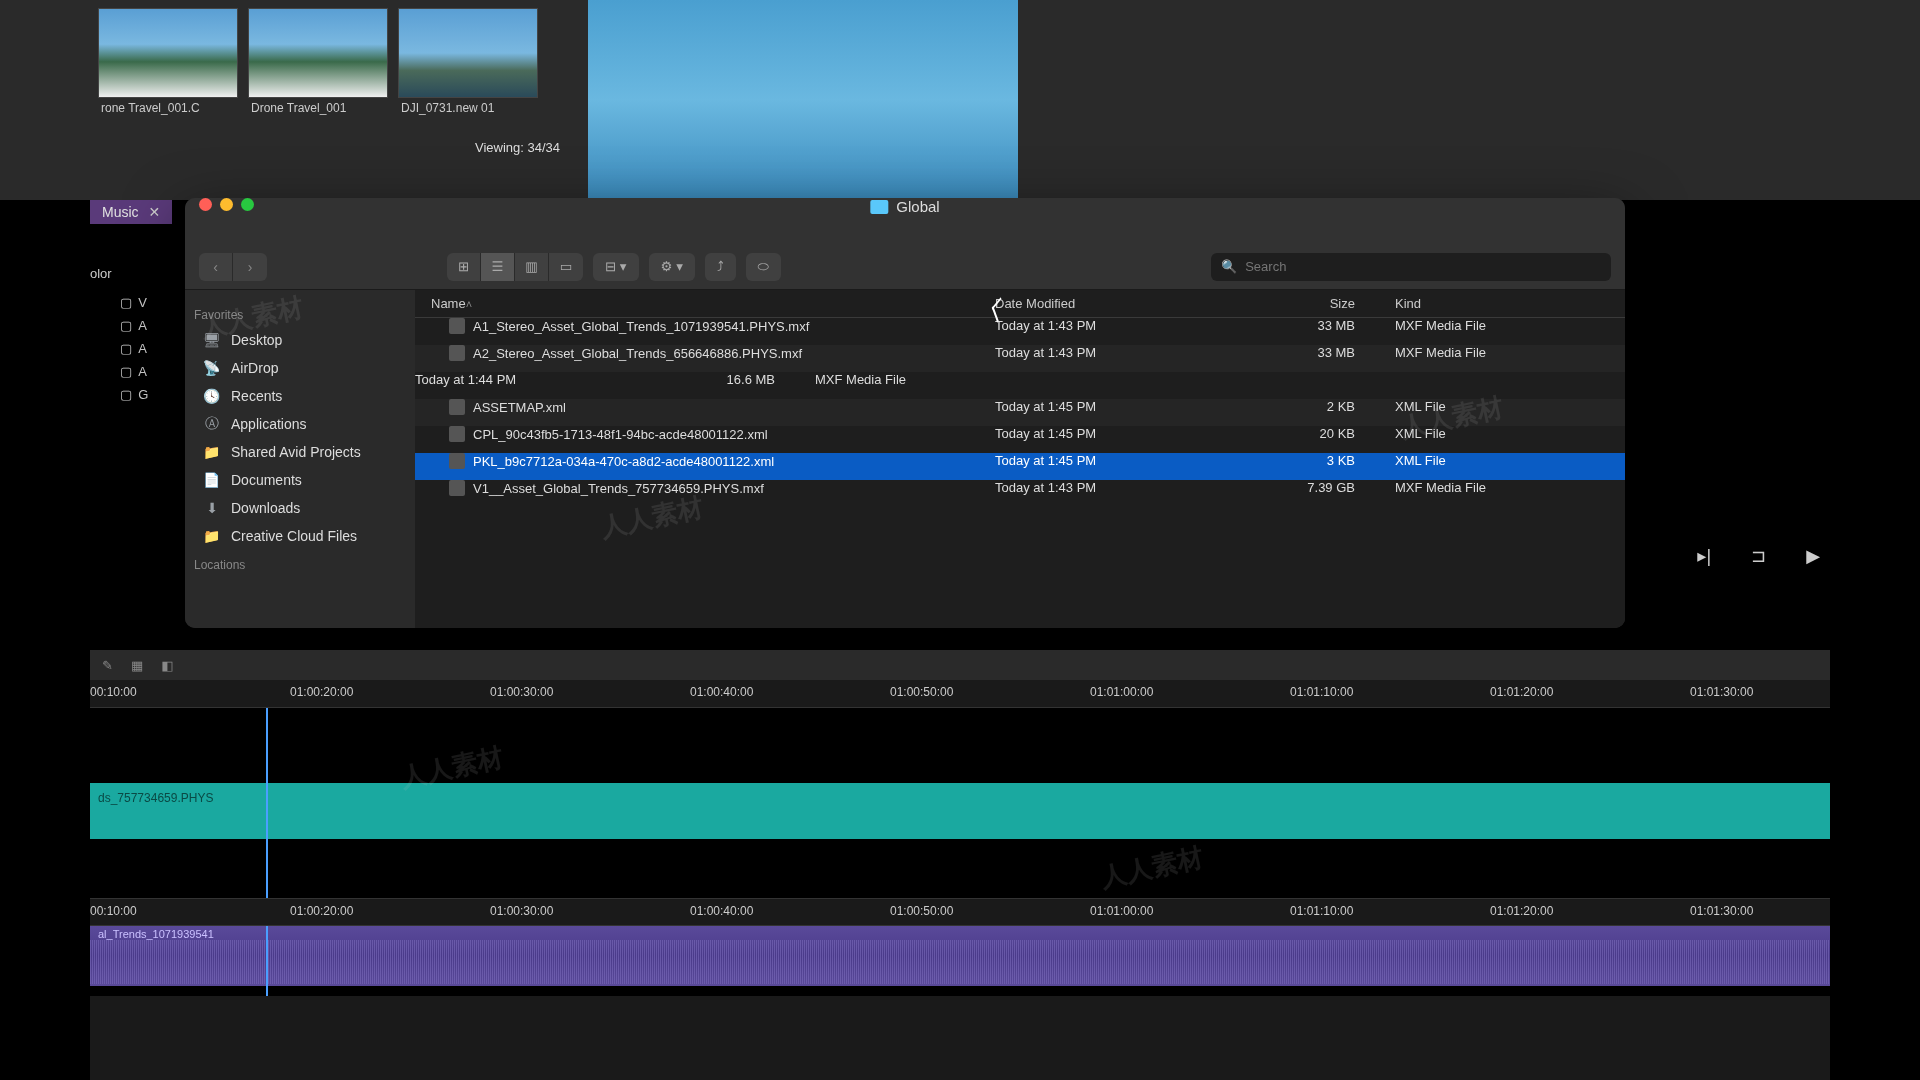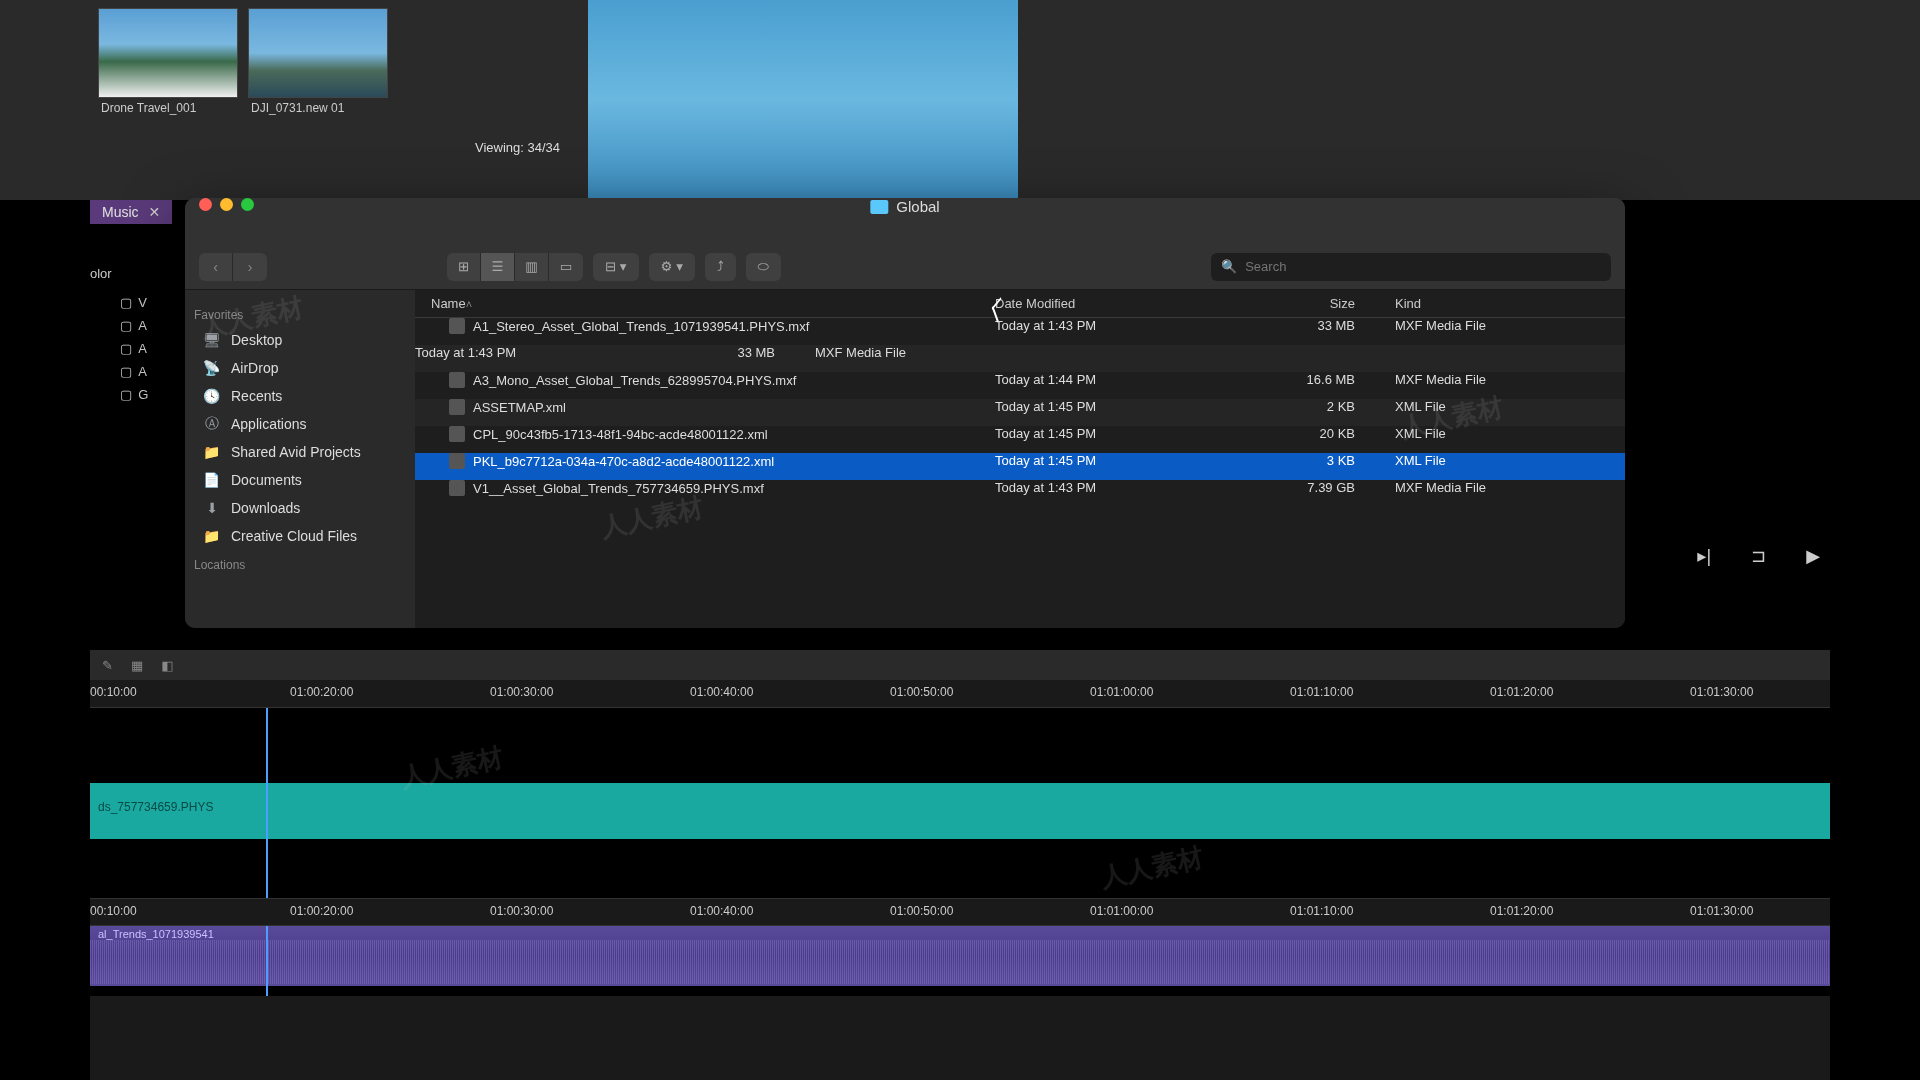--- a/index.html
+++ b/index.html
@@ -69,39 +69,42 @@
 
 .cursor{position:absolute;top:302px;left:993px;width:16px;height:20px;z-index:100}
 .cursor::before{content:'';position:absolute;border-left:2px solid #fff;border-top:2px solid #fff;width:10px;height:14px;transform:rotate(-20deg) skewY(-30deg)}
 
 .timeline{position:absolute;left:90px;right:90px;top:650px;bottom:0;background:#1a1a1a}
 .tl-toolbar{height:30px;background:#2a2a2a;display:flex;align-items:center;gap:18px;padding:0 12px}
 .tl-toolbar span{color:#888;font-size:13px}
 .tl-ruler{height:28px;background:#1a1a1a;display:flex;position:relative;border-bottom:1px solid #333}
 .tl-tick{position:absolute;font-size:12px;color:#ccc;top:5px}
 .video-track{height:190px;background:#000;position:relative}
-.clip-v{position:absolute;top:75px;left:0;right:0;height:56px;background:#1aa9a0;padding:17px 8px;font-size:12px;color:#0a4a45}
+.clip-v{position:absolute;top:75px;left:0;right:0;height:56px;background:#1aa9a0;padding:8px 8px;font-size:12px;color:#0a4a45}
 .tl-ruler2{height:28px;background:#1a1a1a;position:relative;border-top:1px solid #333;border-bottom:1px solid #333}
 .audio-track{height:70px;background:#000;position:relative}
 .clip-a{position:absolute;top:0;left:0;right:0;height:60px;background:linear-gradient(180deg,#5a4a9a 0%,#4a3a8a 50%,#5a4a9a 100%);padding:2px 8px;font-size:11px;color:#cac0ff;overflow:hidden}
 .clip-a .wave{position:absolute;top:14px;left:0;right:0;height:44px;background:repeating-linear-gradient(90deg,#7a6aba 0,#7a6aba 1px,transparent 1px,transparent 2px);opacity:0.6}
 .playhead{position:absolute;top:0;bottom:0;left:176px;width:2px;background:#4a9fff;z-index:10}
 
 .transport{position:absolute;top:545px;right:100px;display:flex;gap:40px;color:#ccc}
 .transport div{display:flex;gap:40px}
 .transport span{font-size:18px;cursor:pointer}
 
 .watermark{position:absolute;font-size:26px;color:rgba(200,200,200,0.12);font-weight:600;pointer-events:none;transform:rotate(-12deg)}
 </style>
 </head>
 <body>
 
 <div class="bg-viewers">
   <div class="bin-panel">
     <div class="bin-thumbs">
+      <div class="bin-thumb">
+          <span class="lbl">rone Travel_001.C</span>
+        </div>
       <div class="bin-thumb">
           <span class="lbl">Drone Travel_001</span>
         </div>
       <div class="bin-thumb beach">
           <span class="lbl">DJI_0731.new 01</span>
         </div>
     </div>
     <div class="viewing">Viewing: 34/34</div>
   </div>
   <div class="viewer-side"></div>
@@ -220,29 +223,29 @@
           <div class="file-row">
             <div class="fname">
               <span class="fico"></span>
               <span>A1_Stereo_Asset_Global_Trends_1071939541.PHYS.mxf</span>
             </div>
             <div class="fdate">Today at 1:43 PM</div>
             <div class="fsize">33 MB</div>
             <div class="fkind">MXF Media File</div>
           </div>
           <div class="file-row">
+            <div class="fname">
+              <span class="fico"></span>
+              <span>A2_Stereo_Asset_Global_Trends_656646886.PHYS.mxf</span>
+            </div>
             <div class="fdate">Today at 1:43 PM</div>
             <div class="fsize">33 MB</div>
             <div class="fkind">MXF Media File</div>
           </div>
           <div class="file-row">
-            <div class="fname">
-              <span class="fico"></span>
-              <span>A3_Mono_Asset_Global_Trends_628995704.PHYS.mxf</span>
-            </div>
             <div class="fdate">Today at 1:44 PM</div>
             <div class="fsize">16.6 MB</div>
             <div class="fkind">MXF Media File</div>
           </div>
           <div class="file-row">
             <div class="fname">
               <span class="fico"></span>
               <span>ASSETMAP.xml</span>
             </div>
             <div class="fdate">Today at 1:45 PM</div>

